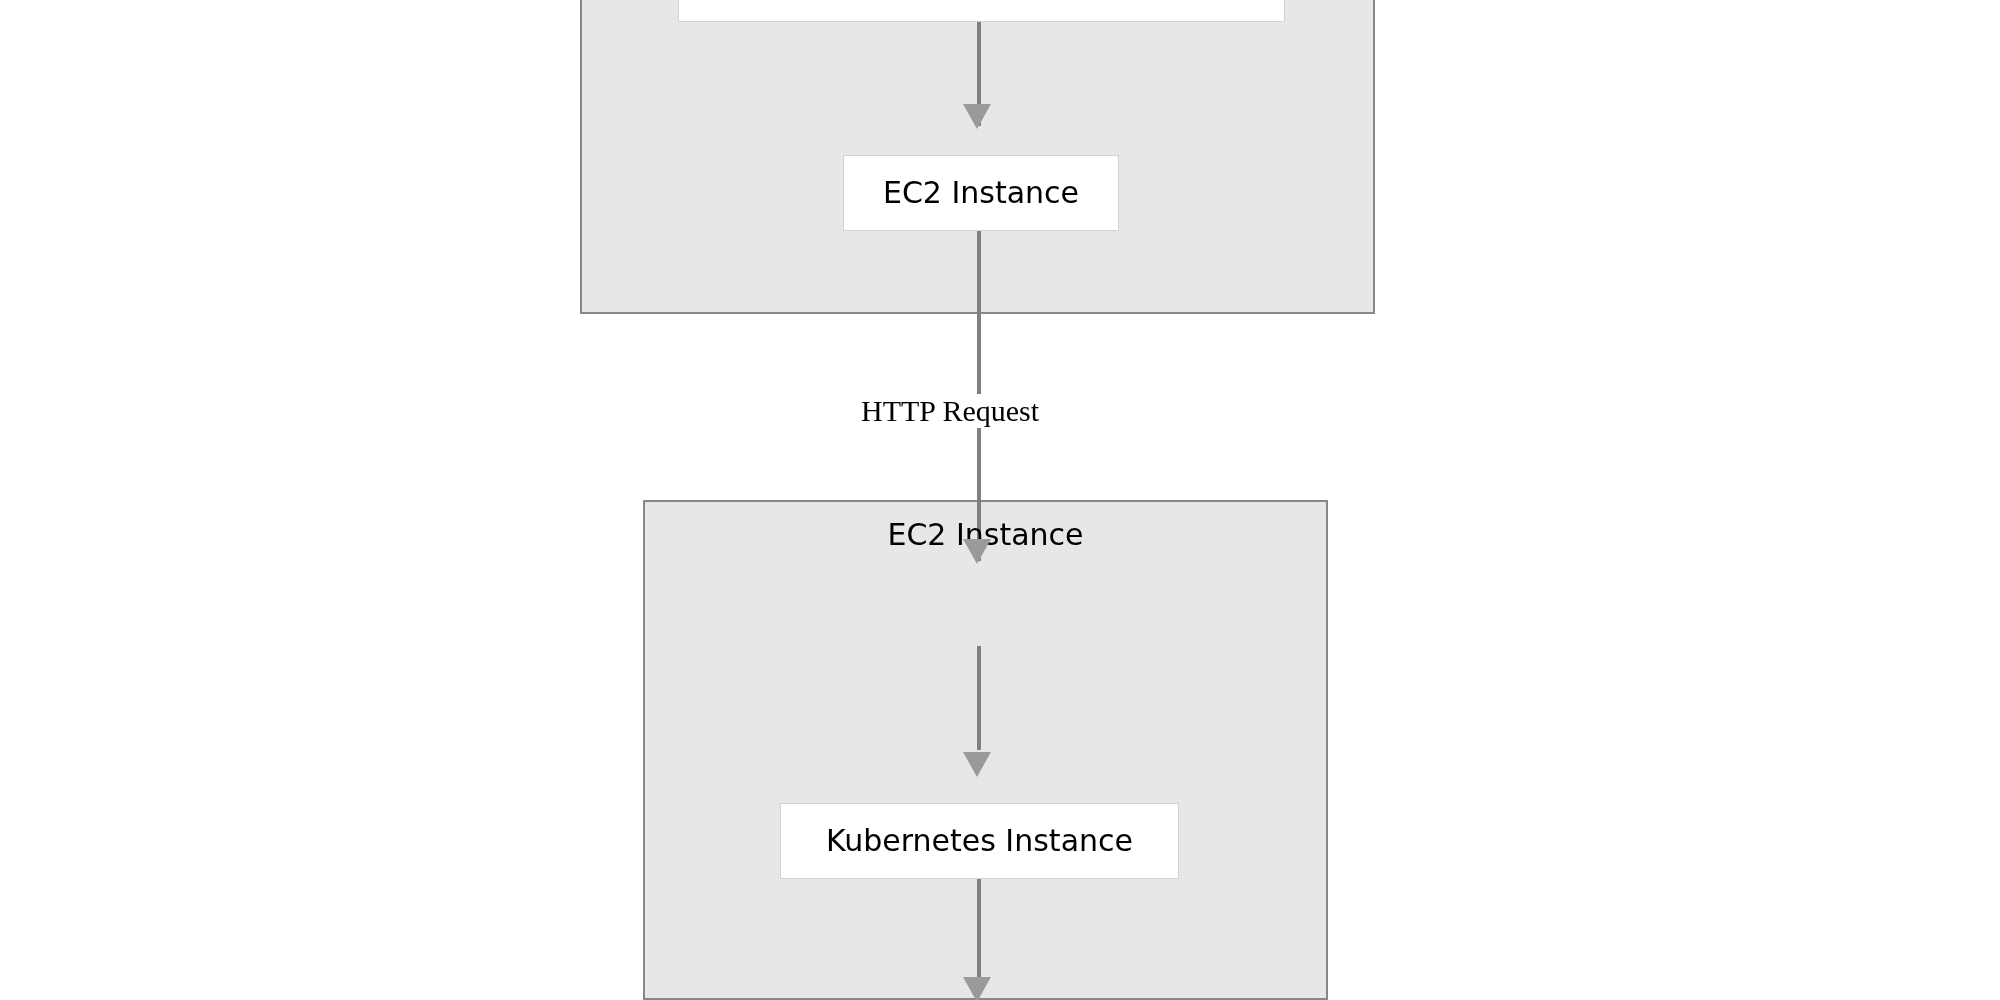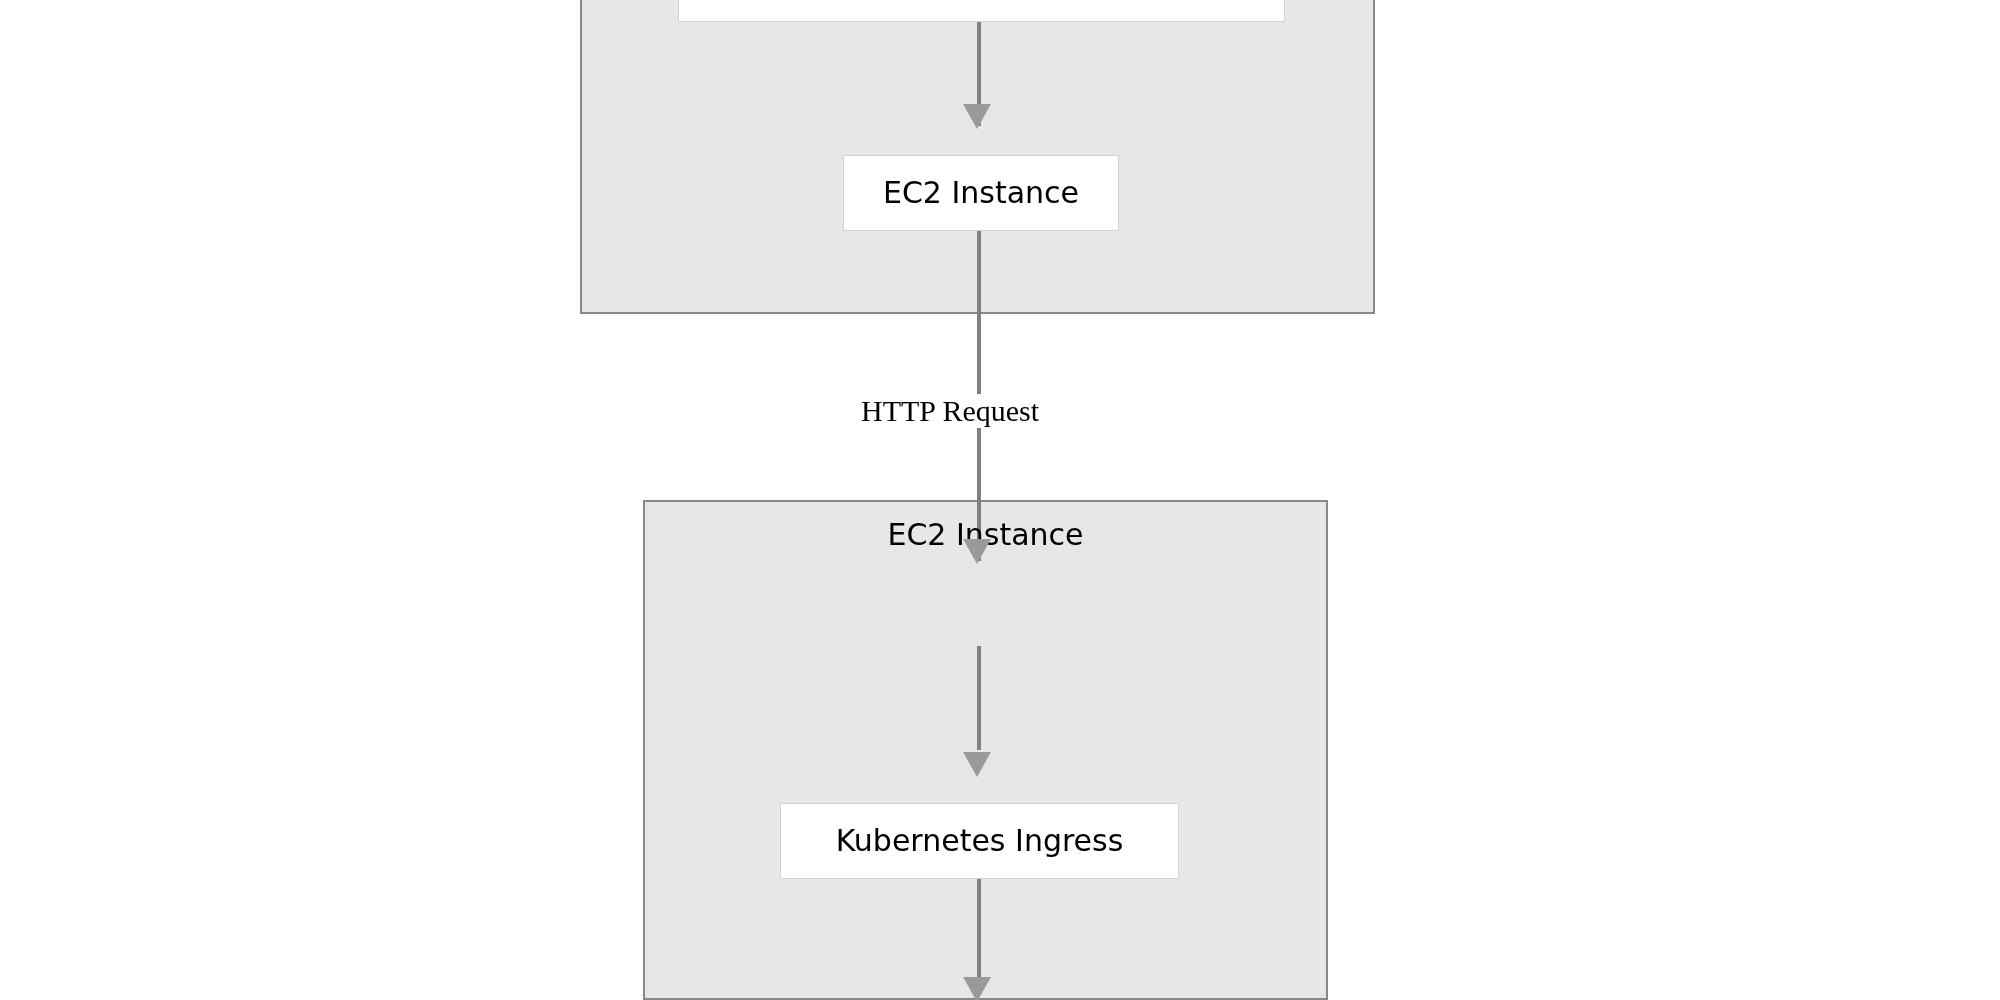--- a/index.html
+++ b/index.html
@@ -115,18 +115,18 @@
   <div class="arrowhead" style="left:963px; top:539px;"></div>
 
   <div class="group" style="left:643px; top:500px; width:685px; height:500px;"></div>
 
   <div class="group-label" style="left:643px; width:685px; top:518px;">EC2 Instance</div>
 
 
   <div class="edge-line" style="left:977px; top:646px; height:104px;"></div>
   <div class="arrowhead" style="left:963px; top:752px;"></div>
 
-  <div class="node" style="left:780px; top:803px; width:399px; height:76px;">Kubernetes Ingress</div>
+  <div class="node" style="left:780px; top:803px; width:399px; height:76px;">Kubernetes Instance</div>
 
   <div class="edge-line" style="left:977px; top:879px; height:100px;"></div>
   <div class="arrowhead" style="left:963px; top:977px;"></div>
 
 </div>
 
 </body></html>

